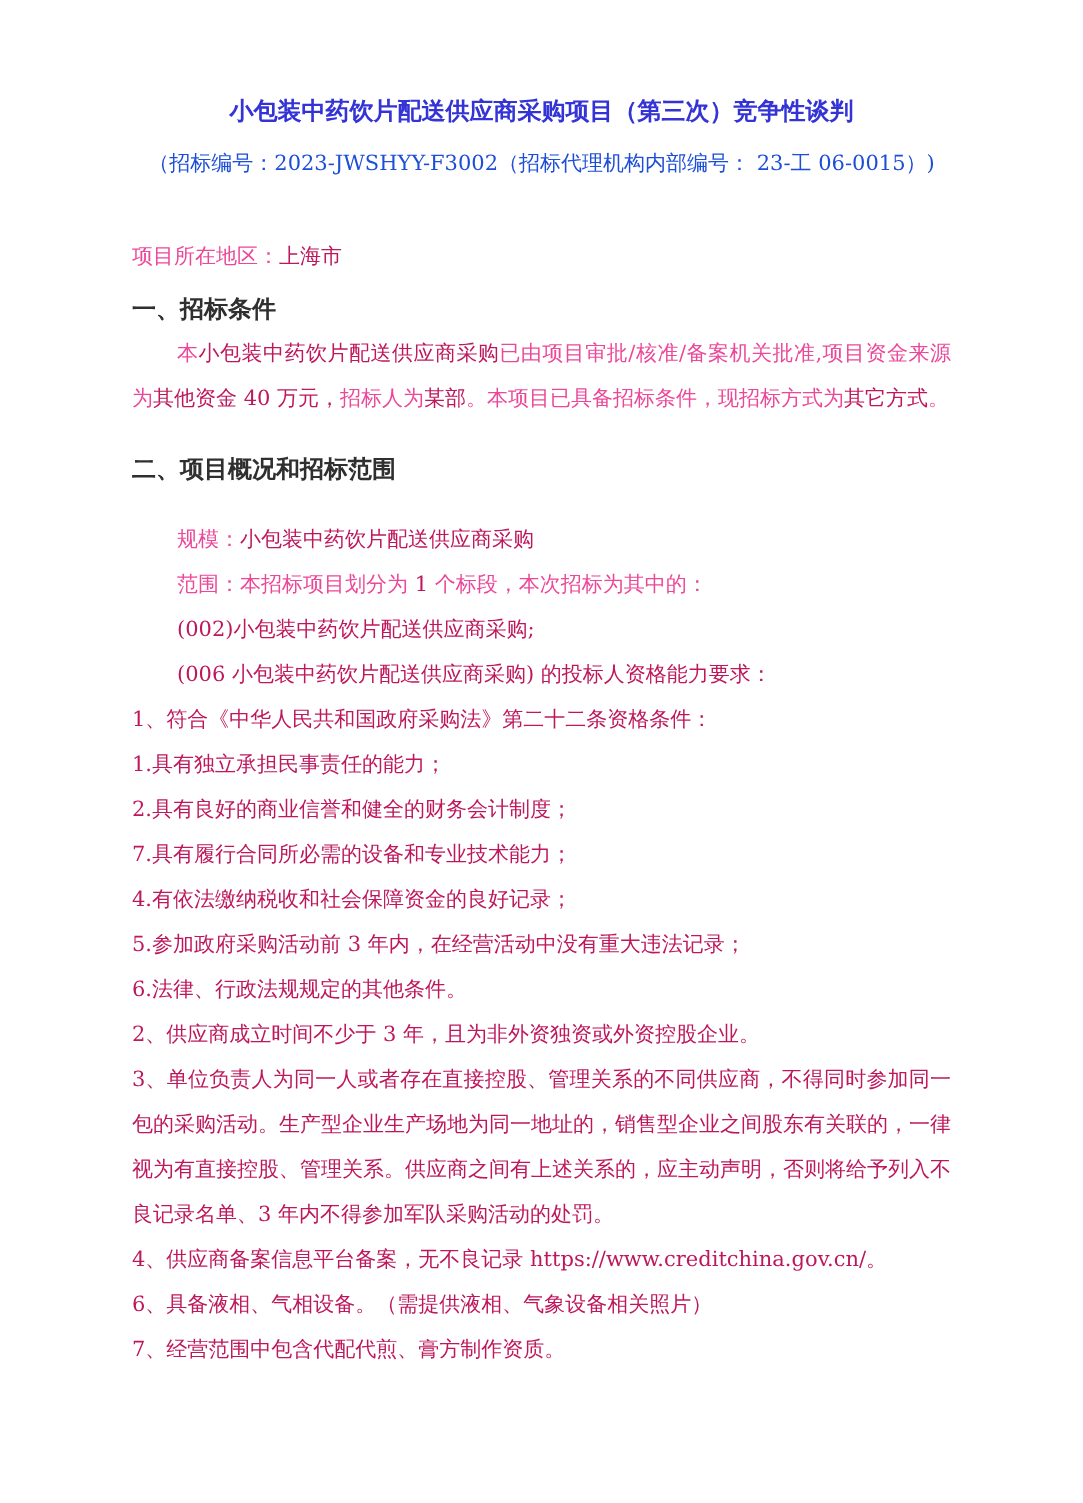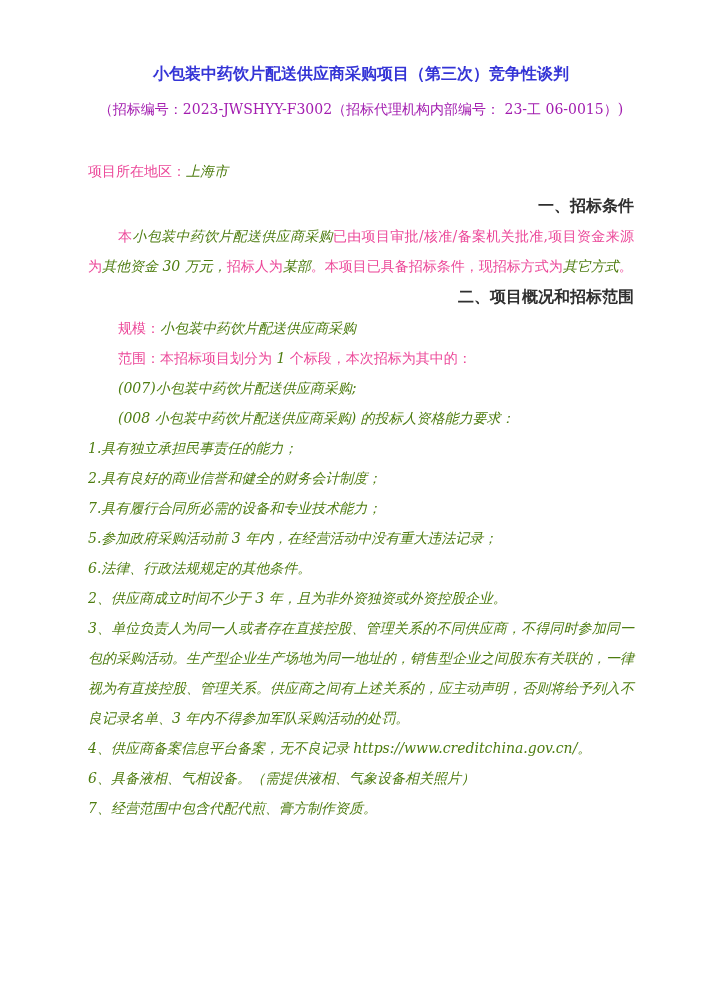--- a/index.html
+++ b/index.html
@@ -30,67 +30,68 @@
   .title {
     text-align: center;
     font-size: 16px;
     font-weight: bold;
     color: #3434d6;
     white-space: nowrap;
   }
   .subtitle {
     text-align: center;
     font-size: 14px;
-    color: #a21caf;
+    color: #1d4ed8;
     white-space: nowrap;
   }
   h2 {
     font-size: 16px;
     font-weight: bold;
     color: #2f2f2f;
-    text-align: right;
   }
-  .blue { color: #4d7c0f; font-style: italic; }
+  .blue { color: #be185d; }
   .black { color: #ec4899; }
   .line { white-space: nowrap; }
   .para { text-align: justify; white-space: normal; }
   .indent-first { text-indent: 30px; }
   .indent { padding-left: 30px; }
-  .mt1 { margin-top: 1px; }
+  .mt1 { margin-top: 17px; }
   .mt5 { margin-top: 5px; }
   .mt32 { margin-top: 32px; }
 </style>
 </head>
 <body>
 
 <div class="page">
 
   <p class="title">小包装中药饮片配送供应商采购项目（第三次）竞争性谈判</p>
   <p class="subtitle mt5">（招标编号：2023-JWSHYY-F3002（招标代理机构内部编号： 23-工 06-0015）)</p>
 
   <p class="line mt32"><span class="black">项目所在地区：</span><span class="blue">上海市</span></p>
 
   <h2 class="mt5">一、招标条件</h2>
 
-  <p class="para indent-first"><span class="black">本</span><span class="blue">小包装中药饮片配送供应商采购</span><span class="black">已由项目审批/核准/备案机关批准,项目资金来源为</span><span class="blue">其他资金 30 万元，</span><span class="black">招标人为</span><span class="blue">某部</span><span class="black">。本项目已具备招标条件，现招标方式为</span><span class="blue">其它方式</span><span class="black">。</span></p>
+  <p class="para indent-first"><span class="black">本</span><span class="blue">小包装中药饮片配送供应商采购</span><span class="black">已由项目审批/核准/备案机关批准,项目资金来源为</span><span class="blue">其他资金 40 万元，</span><span class="black">招标人为</span><span class="blue">某部</span><span class="black">。本项目已具备招标条件，现招标方式为</span><span class="blue">其它方式</span><span class="black">。</span></p>
 
   <h2 class="mt1">二、项目概况和招标范围</h2>
 
   <p class="line indent mt1"><span class="black">规模：</span><span class="blue">小包装中药饮片配送供应商采购</span></p>
 
   <p class="line indent"><span class="black">范围：本招标项目划分为 </span><span class="blue">1</span><span class="black"> 个标段，本次招标为其中的：</span></p>
 
-  <p class="line indent blue">(007)小包装中药饮片配送供应商采购;</p>
+  <p class="line indent blue">(002)小包装中药饮片配送供应商采购;</p>
 
 
-  <p class="line indent blue">(008 小包装中药饮片配送供应商采购) 的投标人资格能力要求：</p>
+  <p class="line indent blue">(006 小包装中药饮片配送供应商采购) 的投标人资格能力要求：</p>
 
+  <p class="line blue">1、符合《中华人民共和国政府采购法》第二十二条资格条件：</p>
   <p class="line blue">1.具有独立承担民事责任的能力；</p>
   <p class="line blue">2.具有良好的商业信誉和健全的财务会计制度；</p>
   <p class="line blue">7.具有履行合同所必需的设备和专业技术能力；</p>
+  <p class="line blue">4.有依法缴纳税收和社会保障资金的良好记录；</p>
   <p class="line blue">5.参加政府采购活动前 3 年内，在经营活动中没有重大违法记录；</p>
   <p class="line blue">6.法律、行政法规规定的其他条件。</p>
   <p class="line blue">2、供应商成立时间不少于 3 年，且为非外资独资或外资控股企业。</p>
   <p class="para blue">3、单位负责人为同一人或者存在直接控股、管理关系的不同供应商，不得同时参加同一包的采购活动。生产型企业生产场地为同一地址的，销售型企业之间股东有关联的，一律视为有直接控股、管理关系。供应商之间有上述关系的，应主动声明，否则将给予列入不良记录名单、3 年内不得参加军队采购活动的处罚。</p>
   <p class="line blue">4、供应商备案信息平台备案，无不良记录 https://www.creditchina.gov.cn/。</p>
   <p class="line blue">6、具备液相、气相设备。（需提供液相、气象设备相关照片）</p>
   <p class="line blue">7、经营范围中包含代配代煎、膏方制作资质。</p>
 
 </div>
 

